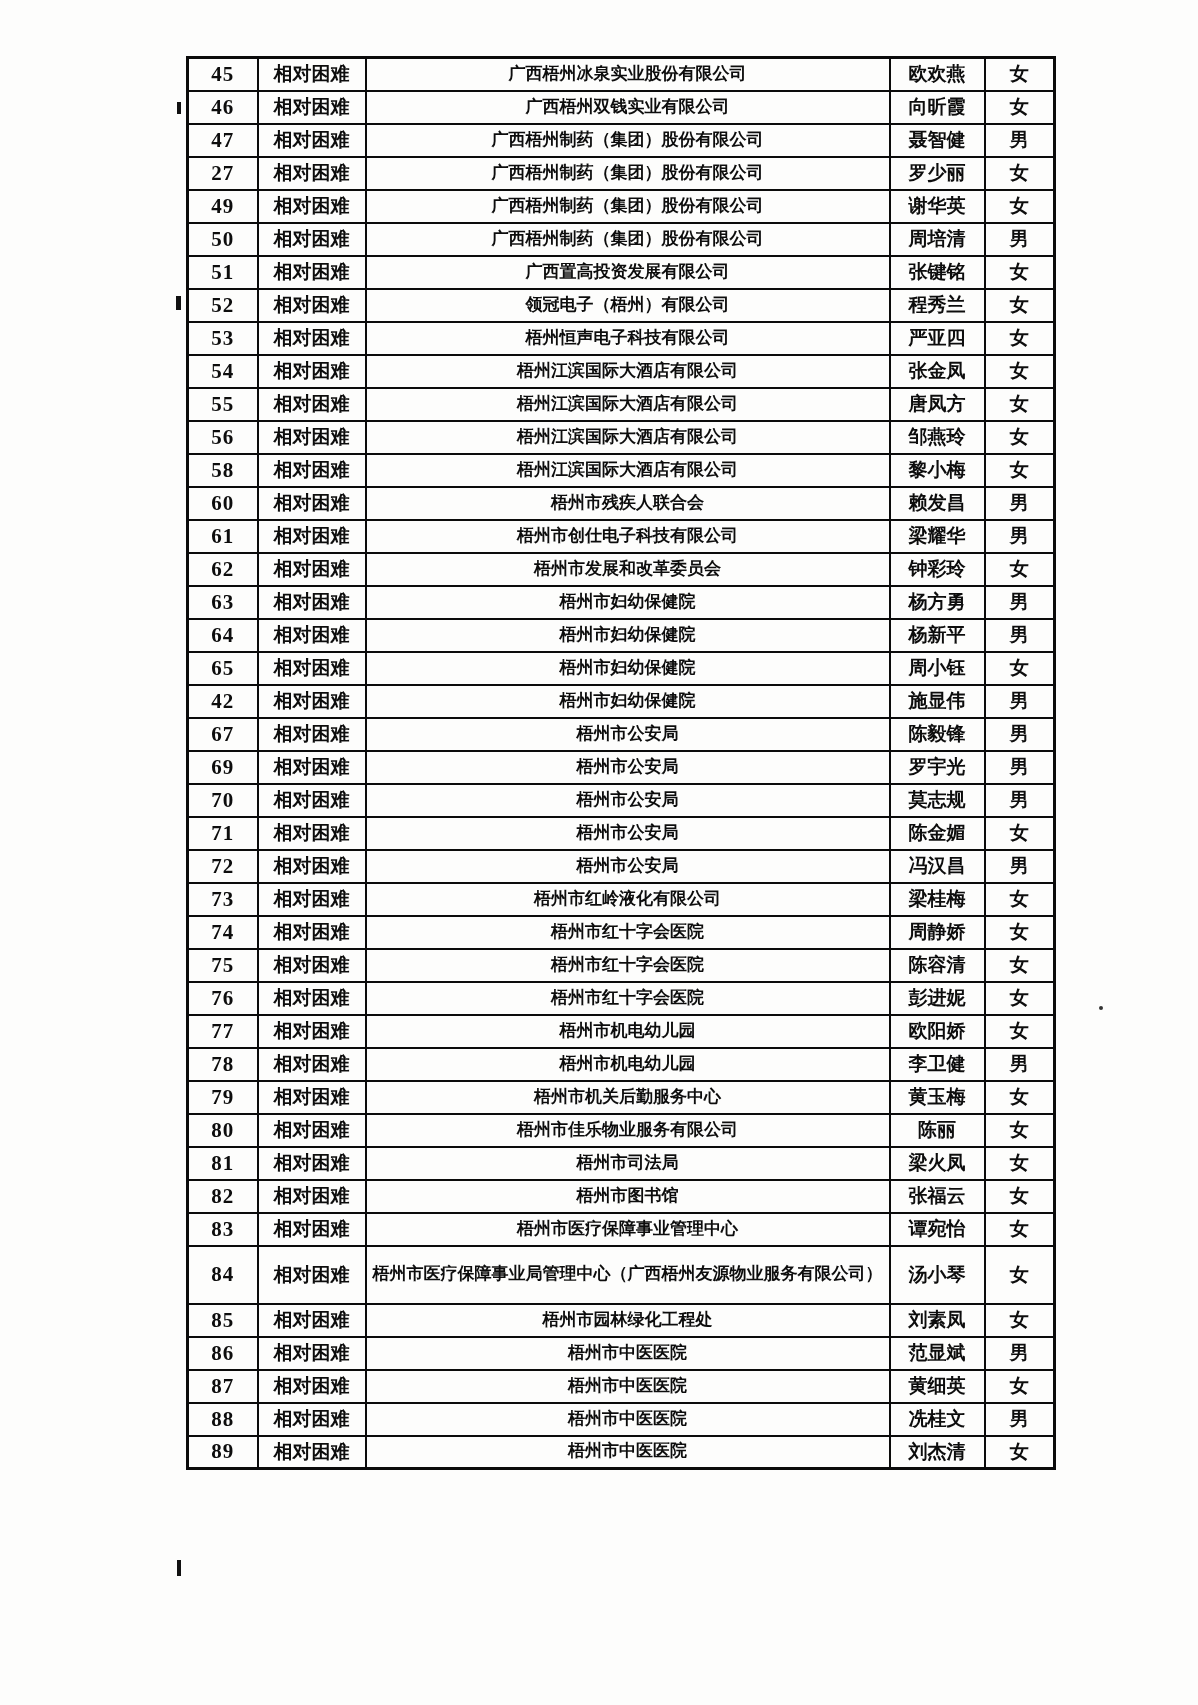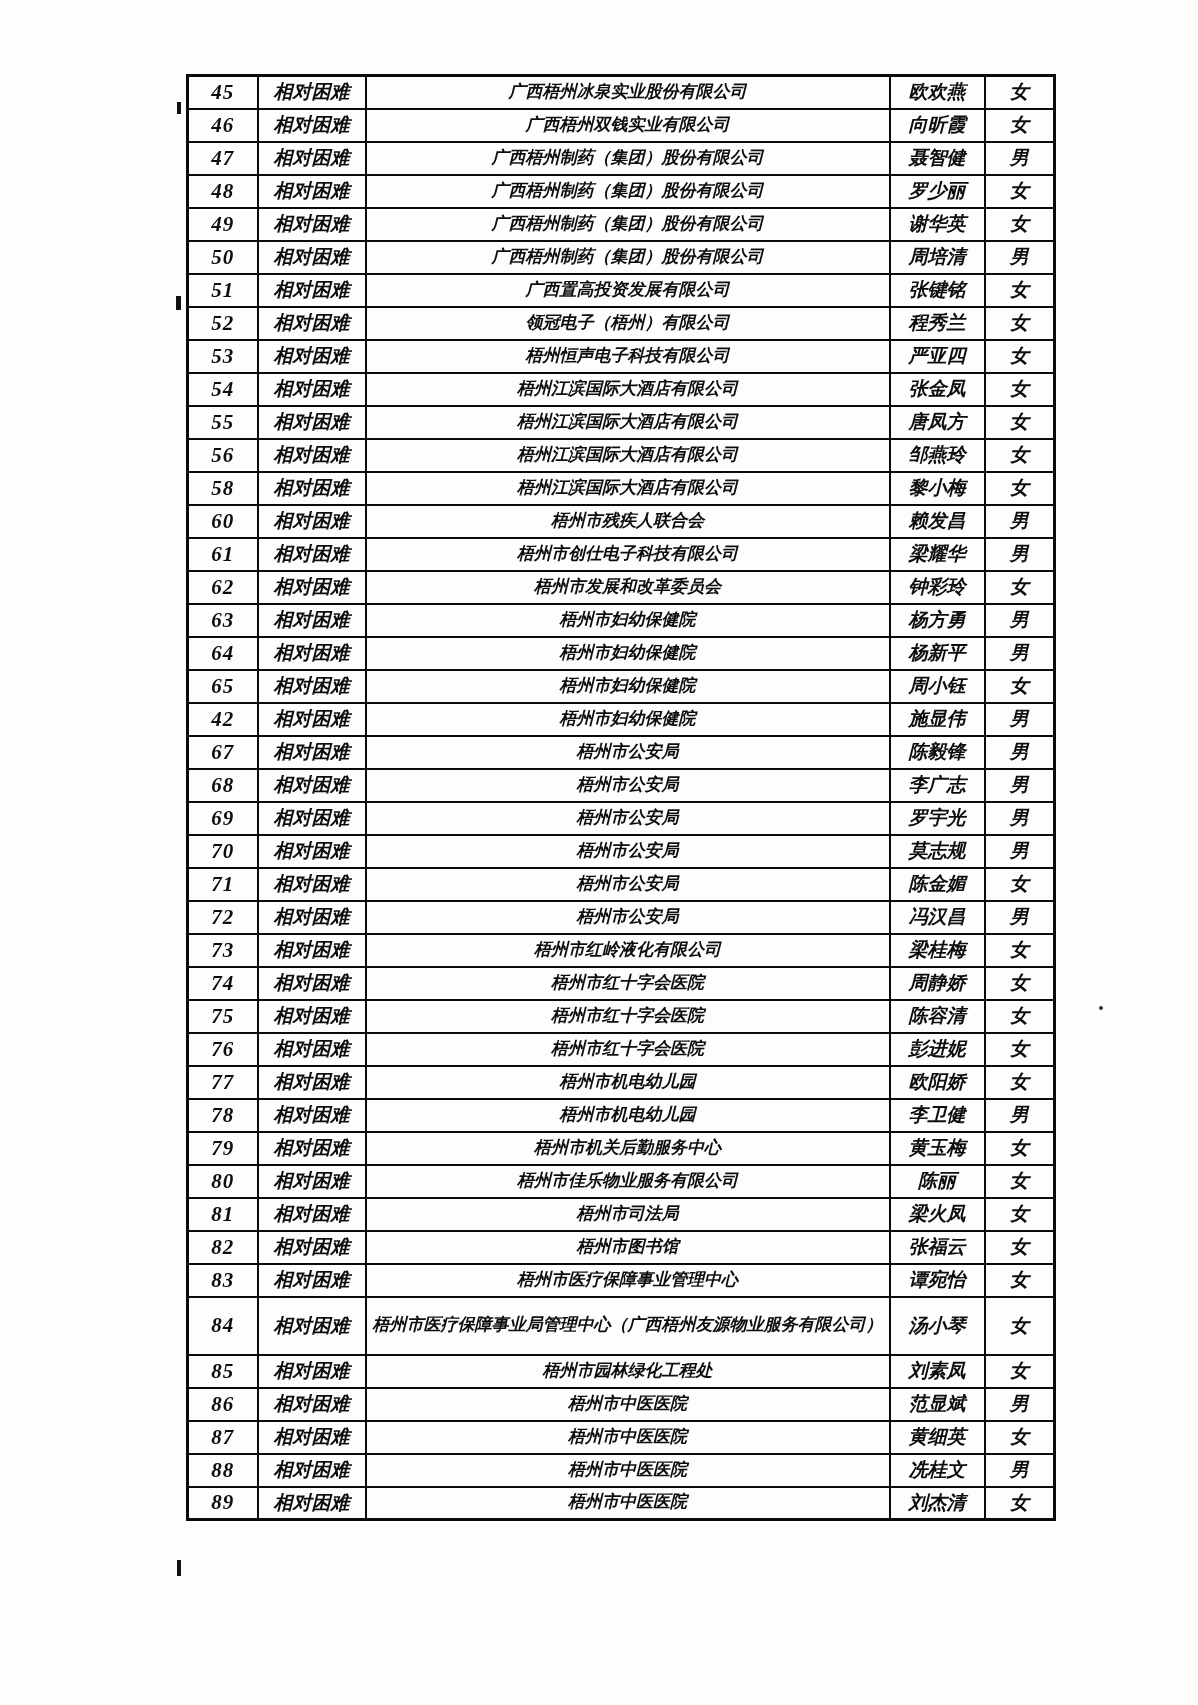--- a/index.html
+++ b/index.html
@@ -11,26 +11,25 @@
     position: relative;
     width: 1198px;
     height: 1705px;
     background: #fdfdfc;
     overflow: hidden;
     font-family: "Liberation Serif", serif;
   }
   table.roster {
     position: absolute;
     left: 186px;
-    top: 74px;
+    top: 56px;
     width: 867px;
     border-collapse: collapse;
     table-layout: fixed;
     border: 3px solid #0b0b0b;
-    font-style: italic;
   }
   table.roster td {
     border: 2px solid #0b0b0b;
     text-align: center;
     vertical-align: middle;
     color: #0d0d0d;
     padding: 0 4px;
     overflow: hidden;
   }
   table.roster tr {
@@ -95,21 +94,21 @@
           <td class="gender">女</td>
         </tr>
         <tr>
           <td class="num">47</td>
           <td class="cat">相对困难</td>
           <td class="org">广西梧州制药（集团）股份有限公司</td>
           <td class="pname">聂智健</td>
           <td class="gender">男</td>
         </tr>
         <tr>
-          <td class="num">48</td>
+          <td class="num">27</td>
           <td class="cat">相对困难</td>
           <td class="org">广西梧州制药（集团）股份有限公司</td>
           <td class="pname">罗少丽</td>
           <td class="gender">女</td>
         </tr>
         <tr>
           <td class="num">49</td>
           <td class="cat">相对困难</td>
           <td class="org">广西梧州制药（集团）股份有限公司</td>
           <td class="pname">谢华英</td>
@@ -218,27 +217,20 @@
           <td class="cat">相对困难</td>
           <td class="org">梧州市妇幼保健院</td>
           <td class="pname">施显伟</td>
           <td class="gender">男</td>
         </tr>
         <tr>
           <td class="num">67</td>
           <td class="cat">相对困难</td>
           <td class="org">梧州市公安局</td>
           <td class="pname">陈毅锋</td>
-          <td class="gender">男</td>
-        </tr>
-        <tr>
-          <td class="num">68</td>
-          <td class="cat">相对困难</td>
-          <td class="org">梧州市公安局</td>
-          <td class="pname">李广志</td>
           <td class="gender">男</td>
         </tr>
         <tr>
           <td class="num">69</td>
           <td class="cat">相对困难</td>
           <td class="org">梧州市公安局</td>
           <td class="pname">罗宇光</td>
           <td class="gender">男</td>
         </tr>
         <tr>

